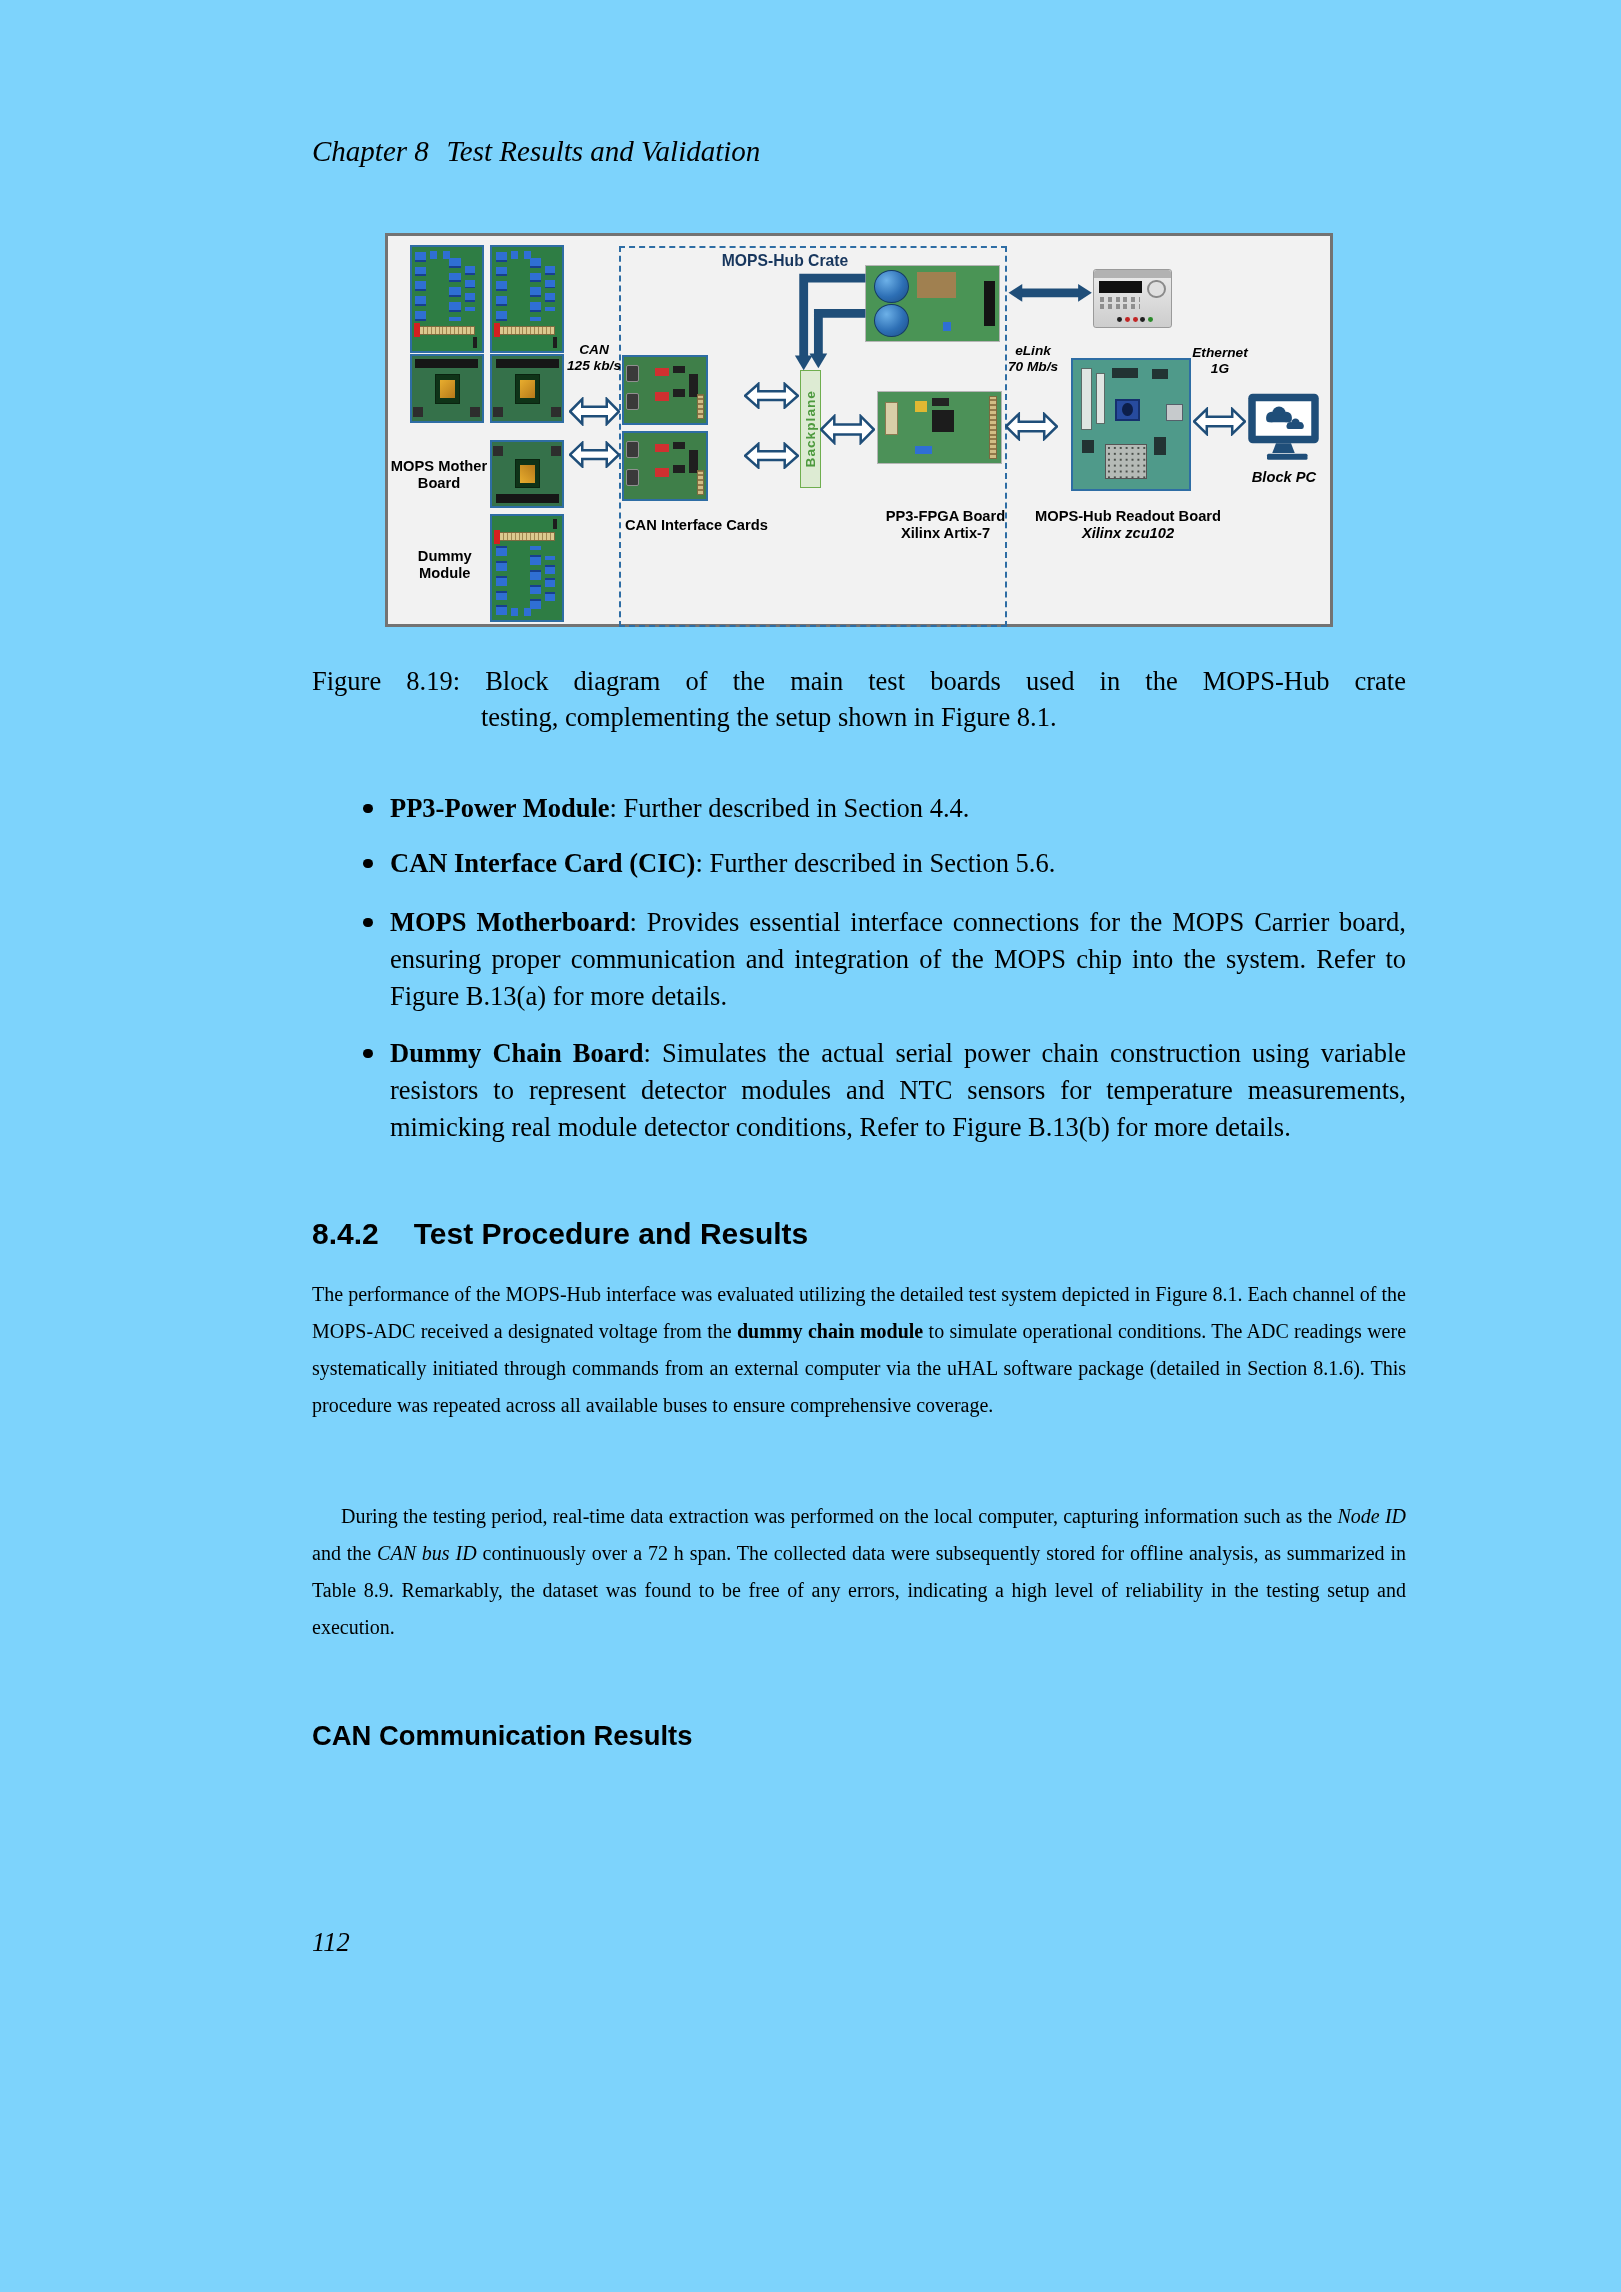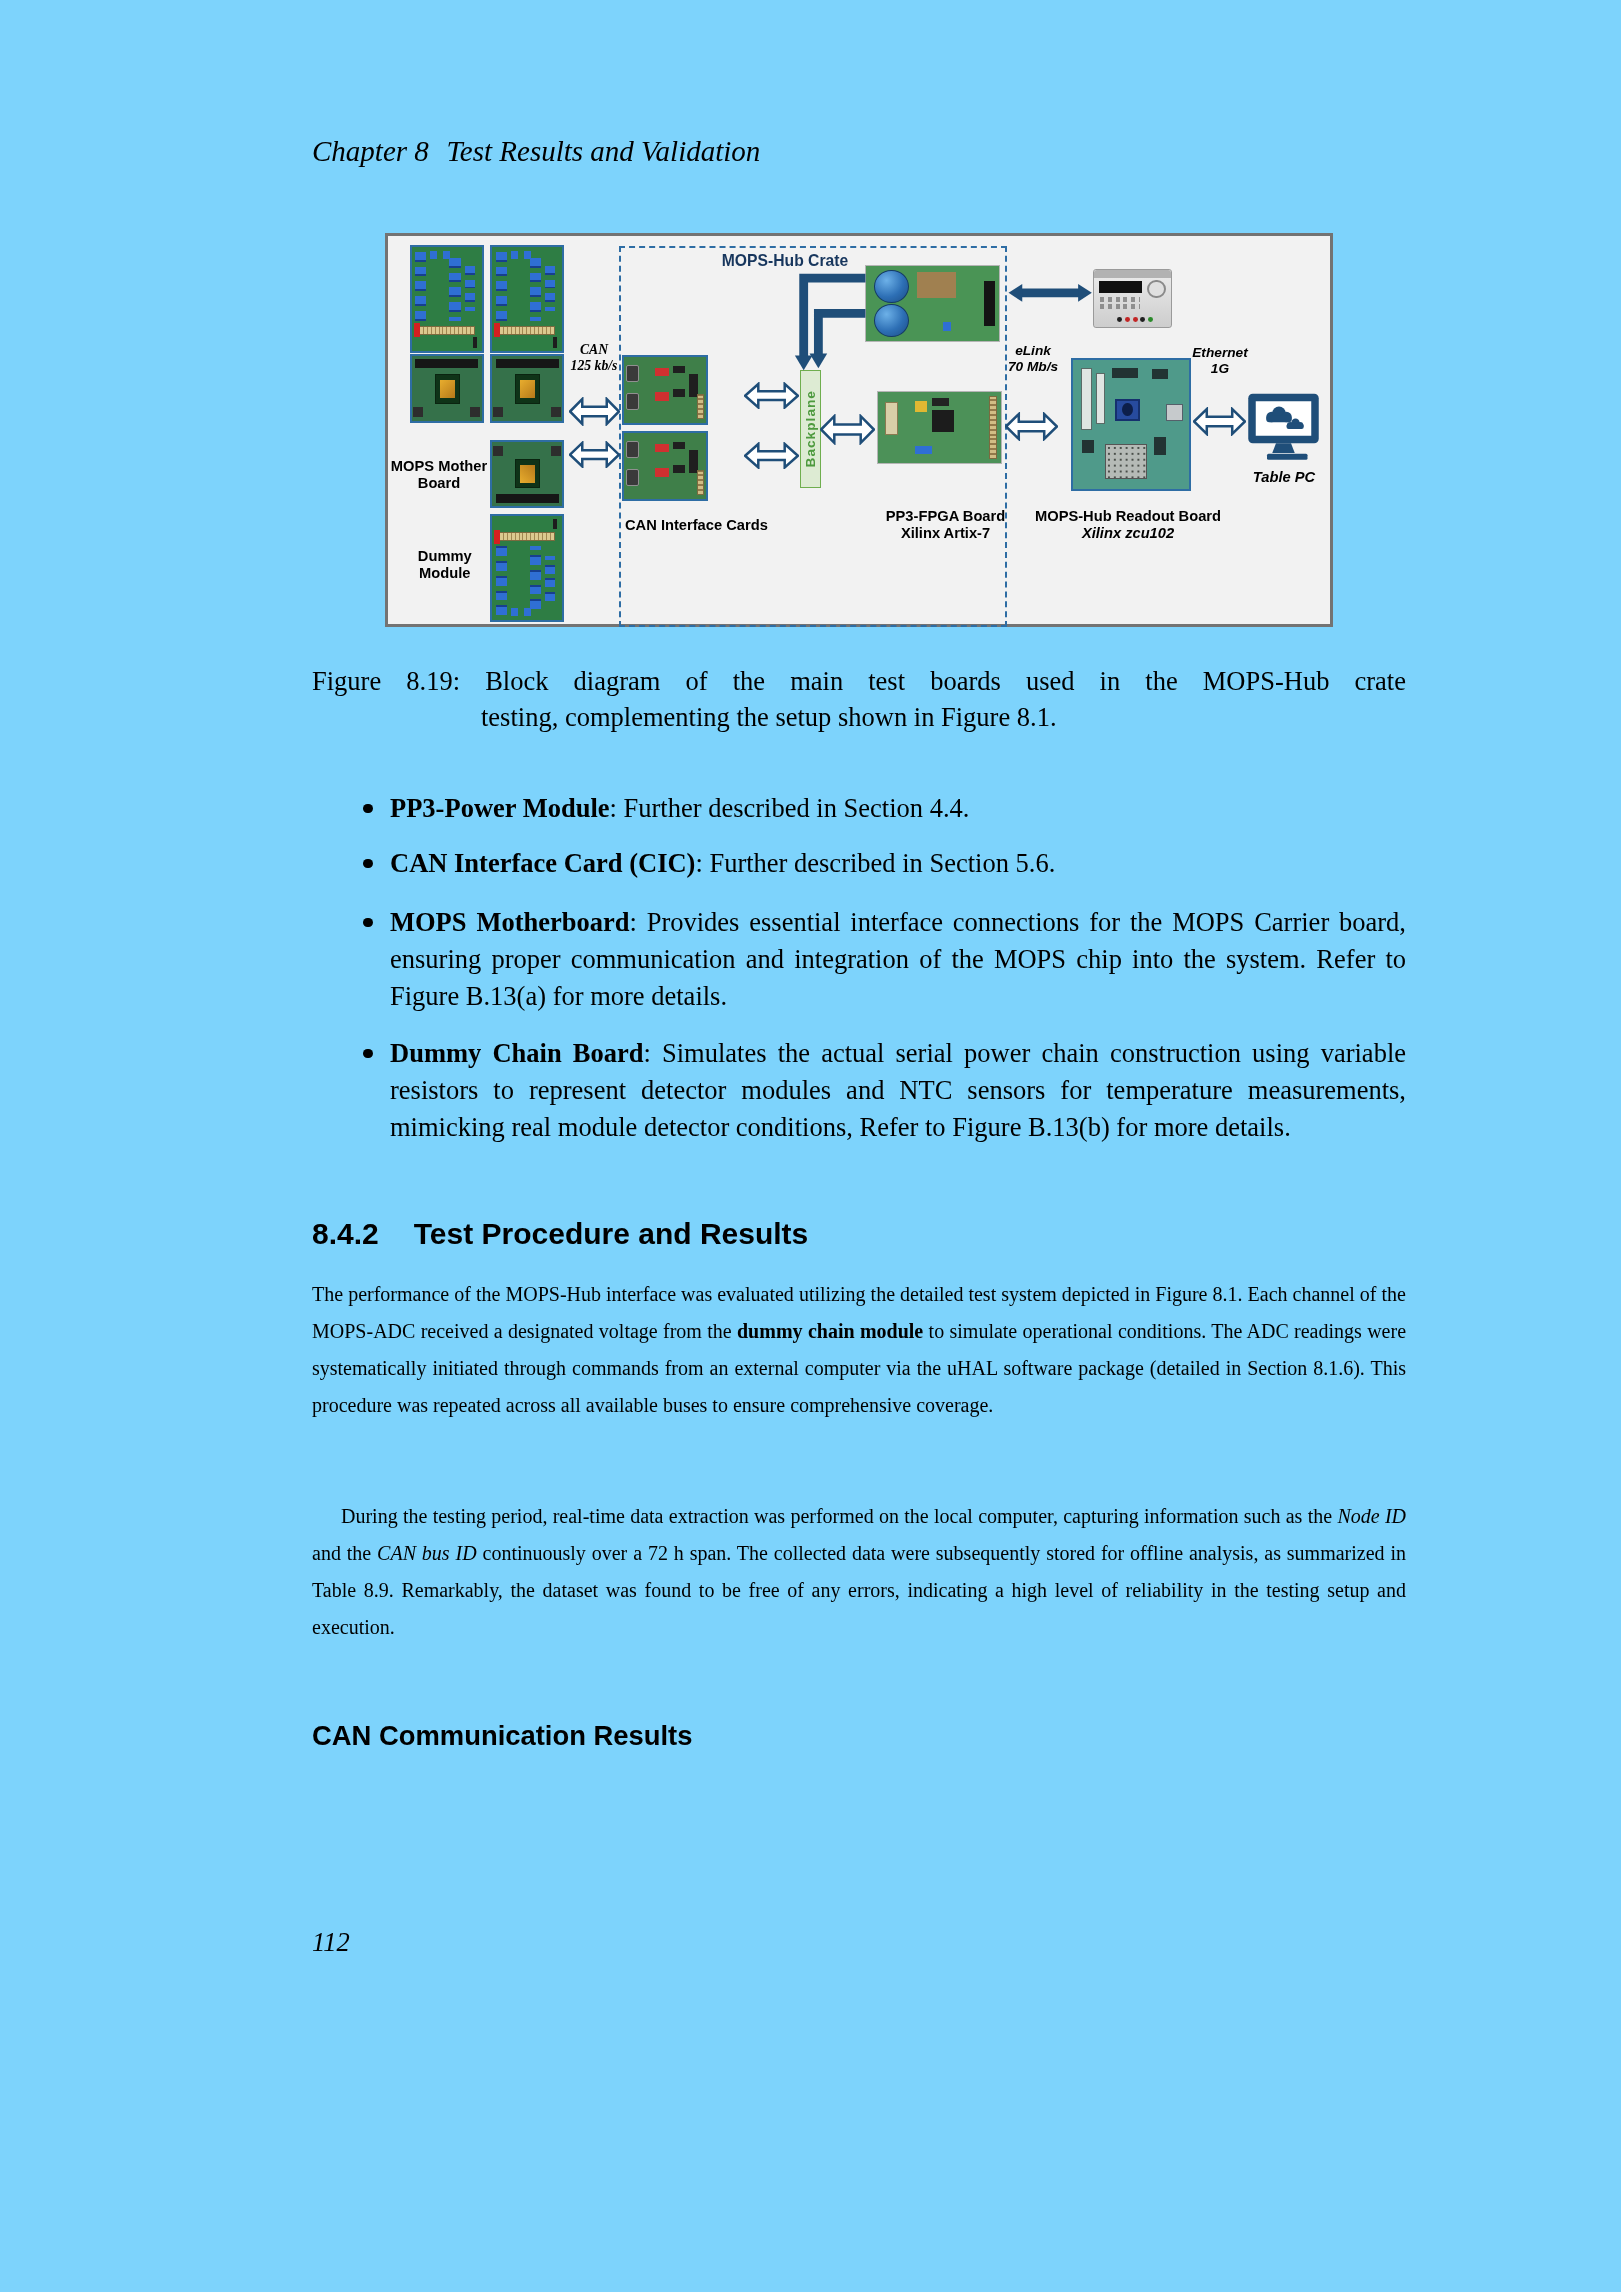--- a/index.html
+++ b/index.html
@@ -213,21 +213,21 @@
     </div>
 
     <div class="flbl" style="left:2px;top:222px;width:98px;">
         <div>MOPS Mother</div>
         <div>Board</div>
       </div>
     <div class="flbl" style="left:7.8px;top:312px;width:98px;">
         <div>Dummy</div>
         <div>Module</div>
       </div>
-    <div class="flbl flbl-italic" style="left:157px;top:106px;width:98px;font-family:Liberation Serif, serif;">
+    <div class="flbl flbl-italic" style="left:157px;top:106px;width:98px;">
         <div>CAN</div>
         <div>125 kb/s</div>
       </div>
 
     <div class="photo cic" style="left:234px;top:119px;width:86px;height:70px;">
       <div class="photo-inner">
           <div class="dsub d1 abs"></div>
           <div class="dsub d2 abs"></div>
         <div class="dip p1 abs"></div>
           <div class="dip p2 abs"></div>
@@ -331,21 +331,21 @@
           <circle cx="54" cy="36" r="7"></circle>
         <rect x="27" y="34" width="34" height="9" rx="4"></rect>
         <circle cx="59" cy="47" r="4.5"></circle>
           <circle cx="66" cy="43.5" r="5.5"></circle>
           <circle cx="72" cy="47" r="4.5"></circle>
         <rect x="54" y="45" width="23" height="7" rx="3"></rect>
       </g>
       <polygon points="40,71 60,71 65,84 35,84" fill="#1f4e79"></polygon>
       <rect x="28" y="85" width="54" height="8" rx="2" fill="#1f4e79"></rect>
     </svg>
-    <div class="flbl lbl-mainpc" style="left:847px;top:233px;width:98px;">Table PC</div>
+    <div class="flbl lbl-mainpc" style="left:847px;top:233px;width:98px;">Block PC</div>
 
     <svg class="thick-arrows" viewBox="0 0 967 402">
       <g stroke="#1f4e79" stroke-width="9" fill="none">
         <path d="M487,43 L424,43 L424,124"></path>
         <path d="M487,79 L439,79 L439,122"></path>
         <path d="M646,58 L705,58"></path>
       </g>
       <g fill="#1f4e79" stroke="none">
         <polygon points="415,122 433,122 424,137"></polygon>
         <polygon points="430,120 448,120 439,135"></polygon>

